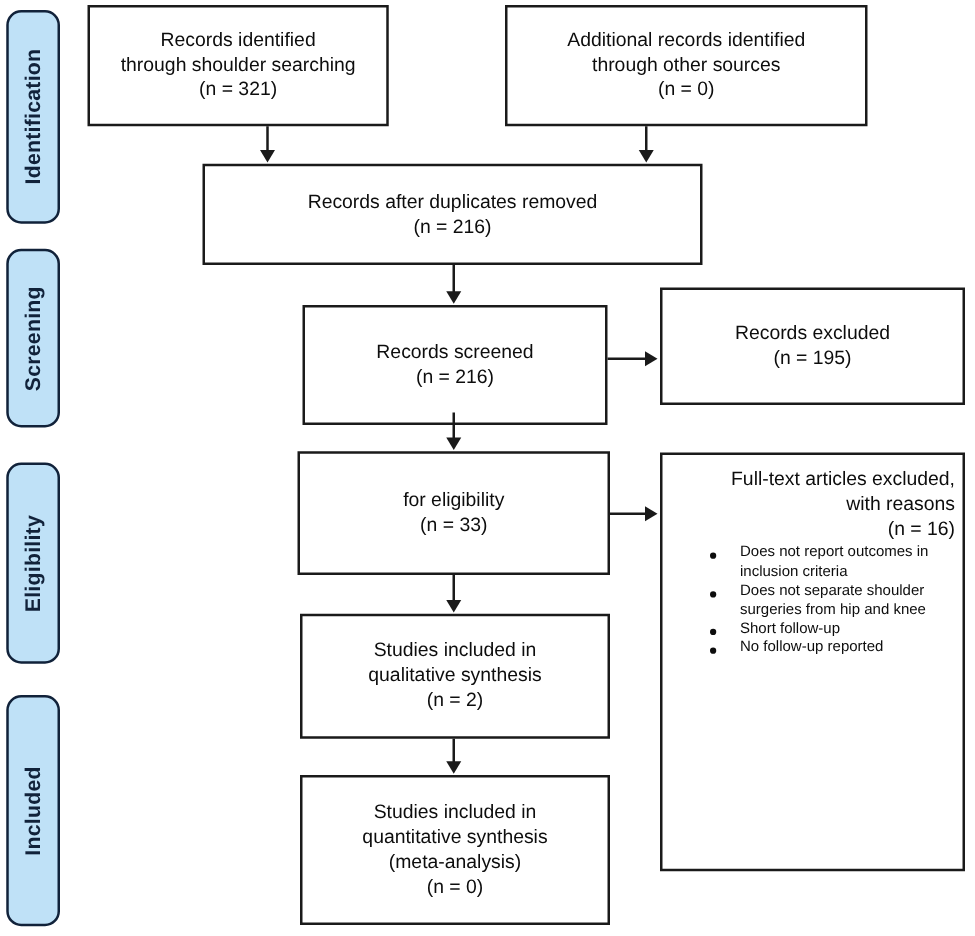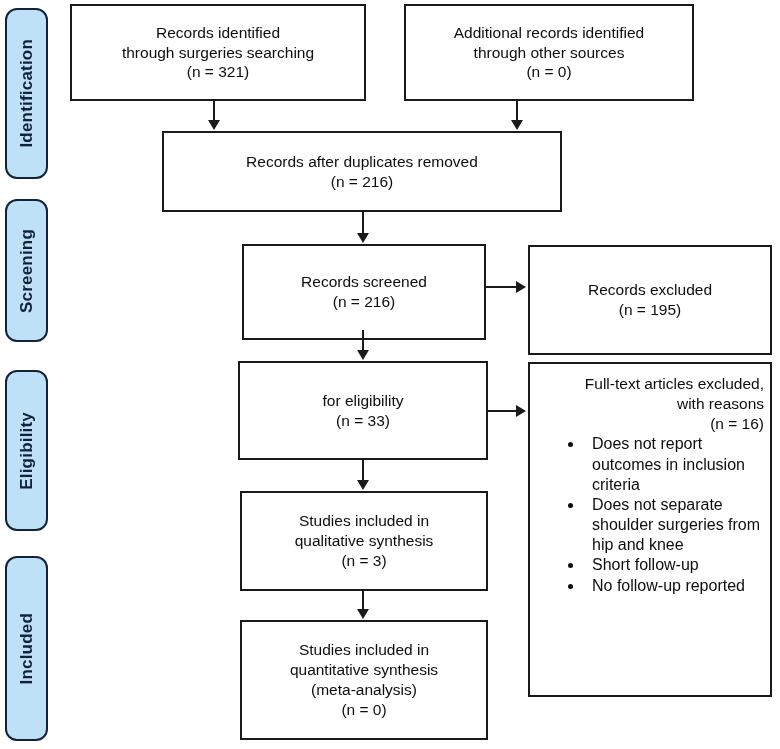--- a/index.html
+++ b/index.html
@@ -75,21 +75,21 @@
     margin: 1px 0 0 0;
     padding: 0 0 0 30px;
     list-style: none;
     text-align: left;
     align-self: stretch;
   }
   .reasons-list li {
     position: relative;
     padding-left: 26px;
     margin-bottom: 0px;
-    font-size: 16px;
+    font-size: 12px;
     line-height: 1.26;
   }
   .reasons-list li .bullet-dot {
     position: absolute;
     left: 2px;
     top: 8px;
     width: 5px;
     height: 5px;
     background: #0d0d0d;
     border-radius: 50%;
@@ -133,23 +133,23 @@
   </div>
 
   <div class="stage-tab" style="left:5px; top:370px; width:43px; height:161px;">
     <span class="stage-tab-label">Eligibility</span>
   </div>
 
   <div class="stage-tab" style="left:5px; top:556px; width:43px; height:185px;">
     <span class="stage-tab-label">Included</span>
   </div>
 
-  <div class="node" style="left:70px; top:4px; width:296px; height:97px;">
+  <div class="node" style="left:70px; top:4px; width:241px; height:97px;">
     <span class="line">Records identified</span>
-    <span class="line">through surgeries searching</span>
+    <span class="line">through shoulder searching</span>
     <span class="line">(n = 321)</span>
   </div>
 
   <div class="node" style="left:372px; top:4px; width:290px; height:97px;margin-left:32px;">
     <span class="line">Additional records identified</span>
     <span class="line">through other sources</span>
     <span class="line">(n = 0)</span>
   </div>
 
   <div class="conn v" style="left:213px; top:101px; height:22px;"></div>
@@ -167,21 +167,21 @@
   <div class="arrowhead down" style="left:357px; top:233px;"></div>
 
   <div class="node" style="left:242px; top:244px; width:244px; height:96px;">
     <span class="line">Records screened</span>
     <span class="line">(n = 216)</span>
   </div>
 
   <div class="conn h" style="left:486px; top:286px; width:32px;"></div>
   <div class="arrowhead right" style="left:516px; top:281px;"></div>
 
-  <div class="node" style="left:528px; top:245px; width:244px; height:110px;">
+  <div class="node" style="left:528px; top:230px; width:244px; height:94px;">
     <span class="line">Records excluded</span>
     <span class="line">(n = 195)</span>
   </div>
 
   <div class="conn v" style="left:362px; top:330px; height:22px;"></div>
   <div class="arrowhead down" style="left:357px; top:350px;"></div>
 
   <div class="node" style="left:238px; top:361px; width:250px; height:99px;">
     <span class="line">for eligibility</span>
     <span class="line">(n = 33)</span>
@@ -213,21 +213,21 @@
       </li>
     </ul>
   </div>
 
   <div class="conn v" style="left:362px; top:460px; height:22px;"></div>
   <div class="arrowhead down" style="left:357px; top:480px;"></div>
 
   <div class="node" style="left:240px; top:491px; width:248px; height:100px;">
     <span class="line">Studies included in</span>
     <span class="line">qualitative synthesis</span>
-    <span class="line">(n = 3)</span>
+    <span class="line">(n = 2)</span>
   </div>
 
   <div class="conn v" style="left:362px; top:591px; height:20px;"></div>
   <div class="arrowhead down" style="left:357px; top:609px;"></div>
 
   <div class="node" style="left:240px; top:620px; width:248px; height:120px;">
     <span class="line">Studies included in</span>
     <span class="line">quantitative synthesis</span>
     <span class="line">(meta-analysis)</span>
     <span class="line">(n = 0)</span>

